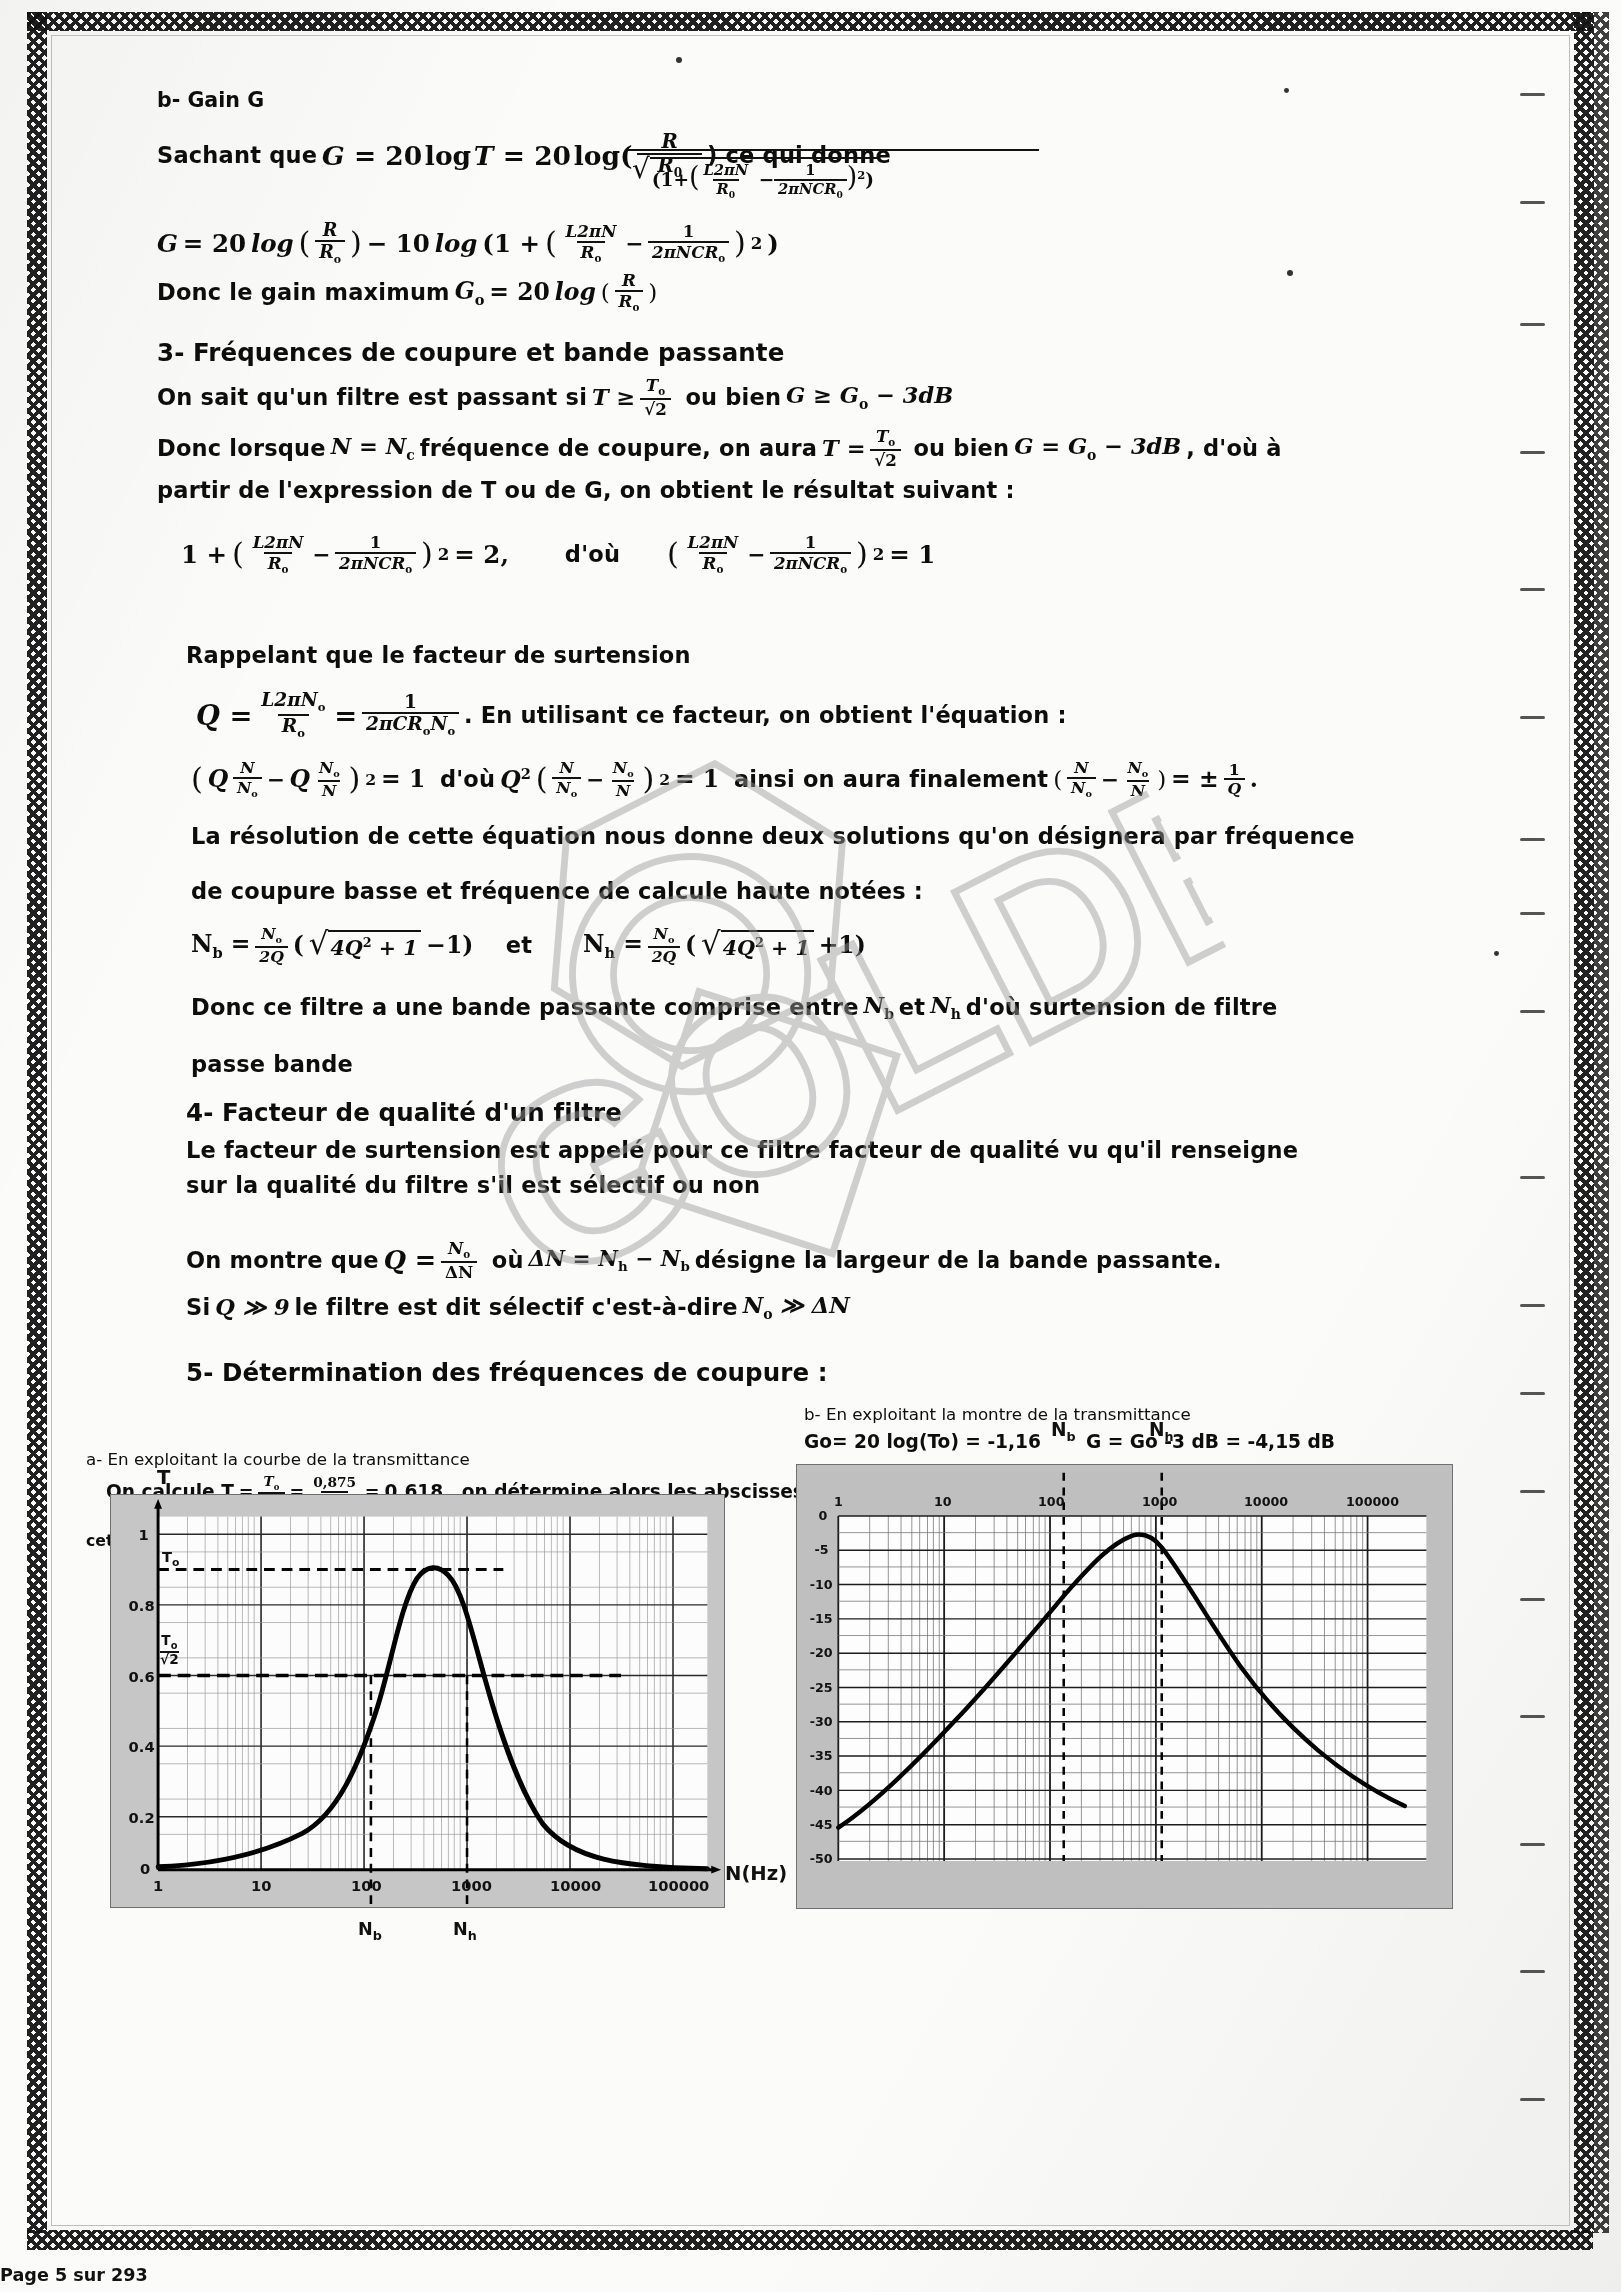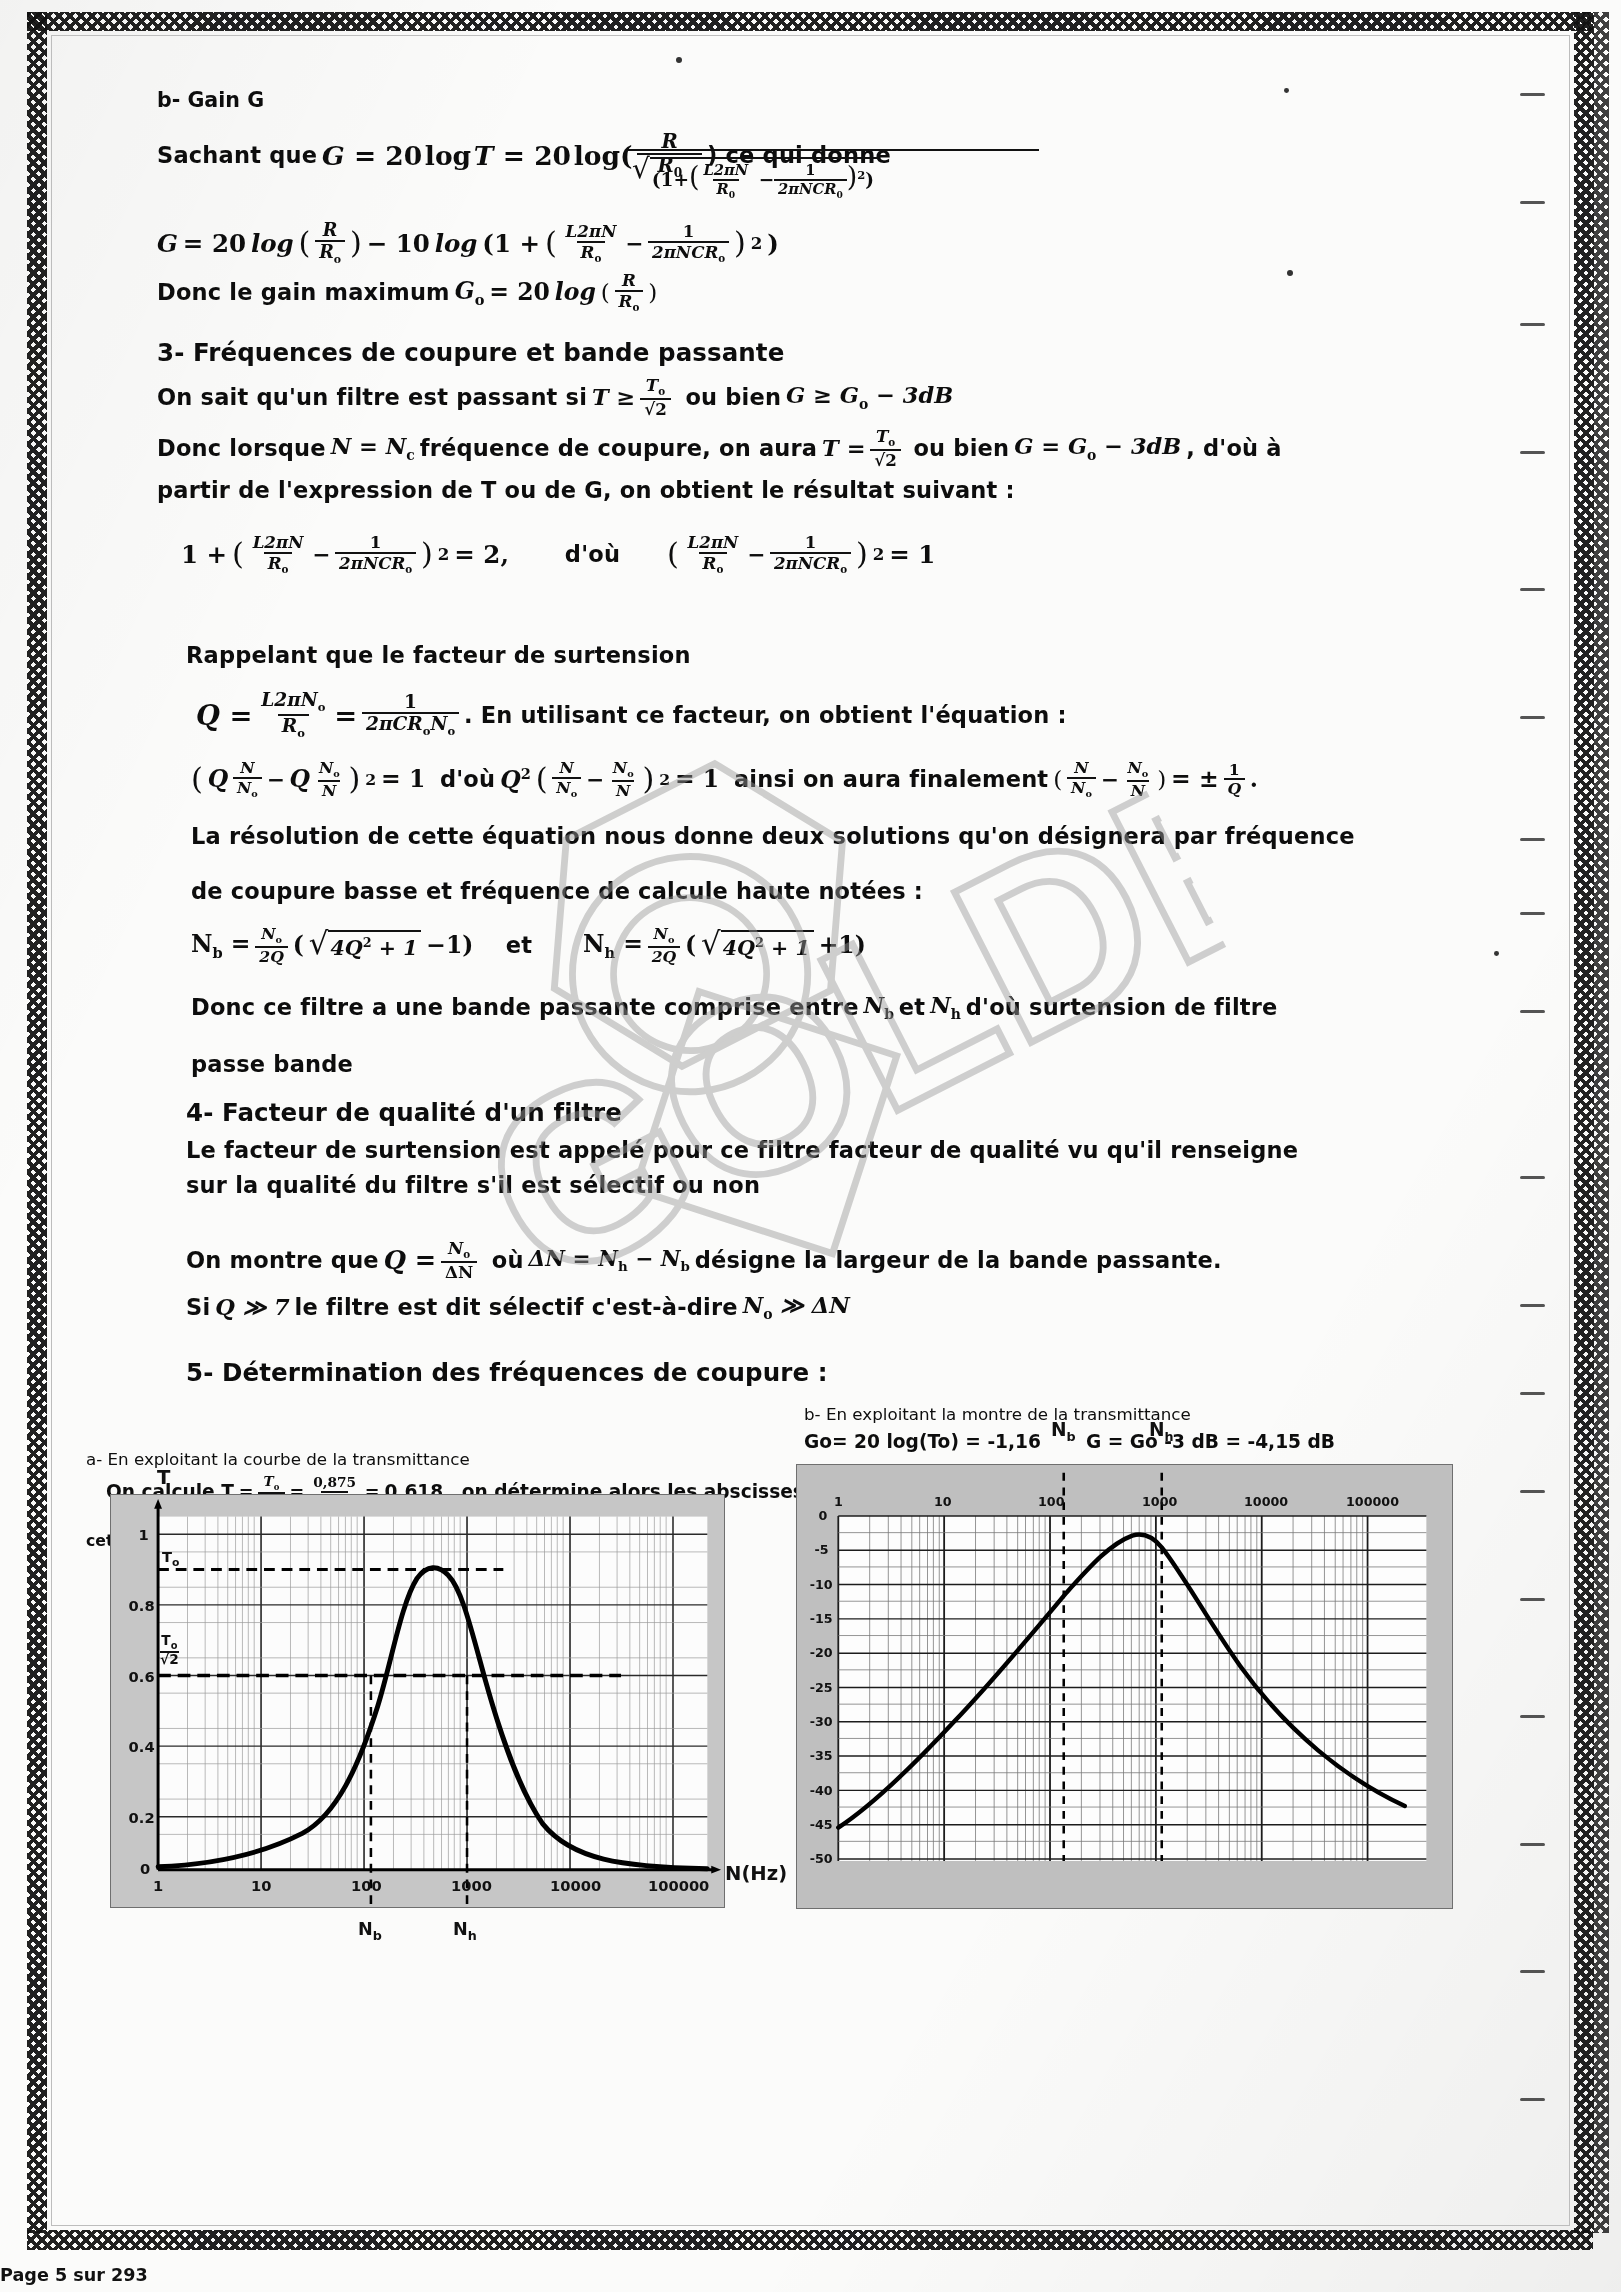--- a/index.html
+++ b/index.html
@@ -413,21 +413,21 @@
         </span>
         <span class="t" style="margin-left:9.8px">où</span>
         <span class="m" style="font-size:21.6px">ΔN = N<span class="sub">h</span> − N<span class="sub">b</span></span>
         <span class="t">désigne la largeur de la bande passante.</span>
       </div>
     </div>
 
     <div class="blk" style="left:186px;top:1292px">
       <div class="row">
         <span class="t">Si</span>
-        <span class="m" style="font-size:22.5px">Q ≫ 7</span>
+        <span class="m" style="font-size:22.5px">Q ≫ 9</span>
         <span class="t">le filtre est dit sélectif c'est-à-dire</span>
         <span class="m" style="font-size:22.5px">N<span class="sub">o</span> ≫ ΔN</span>
       </div>
     </div>
 
     <div class="blk h-sec" style="left:186px;top:1358px">5- Détermination des fréquences de coupure :</div>
 
     <div class="blk thin" style="left:86px;top:1449px">a- En exploitant la courbe de la transmittance</div>
 
     <div class="blk" style="left:106px;top:1475px">

